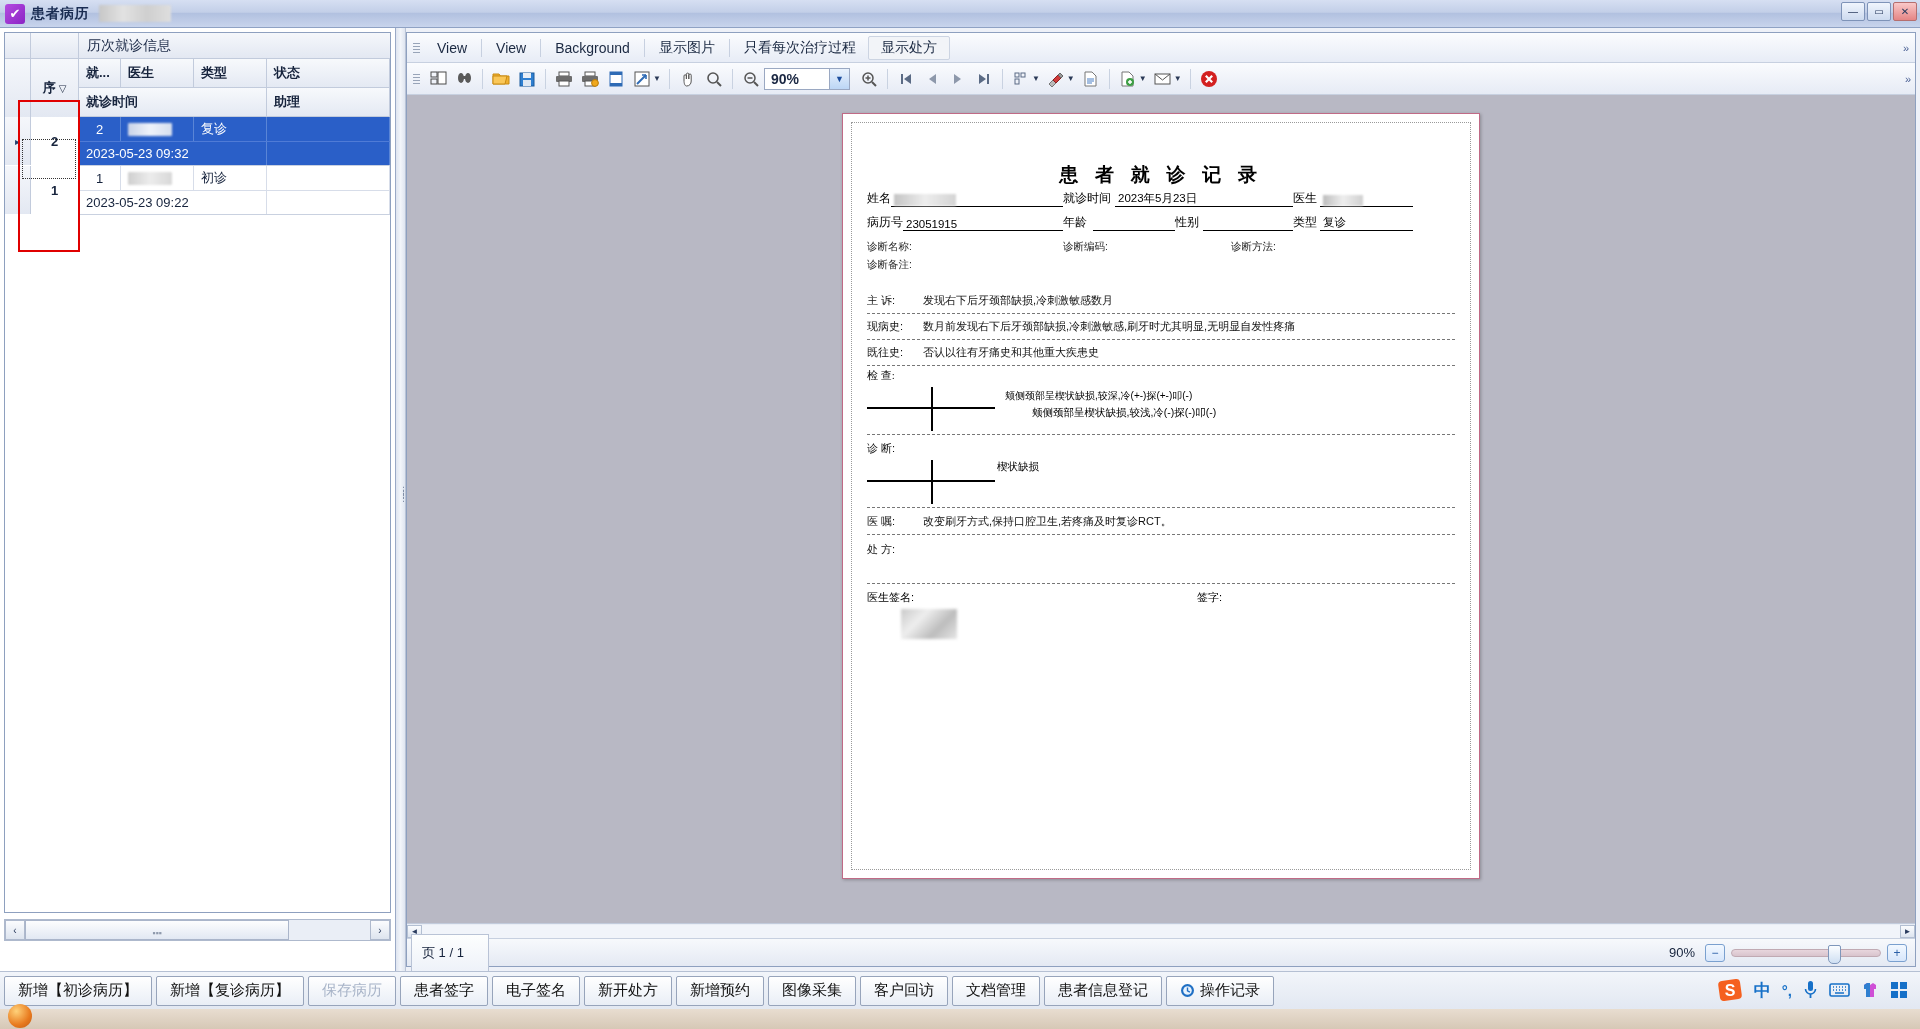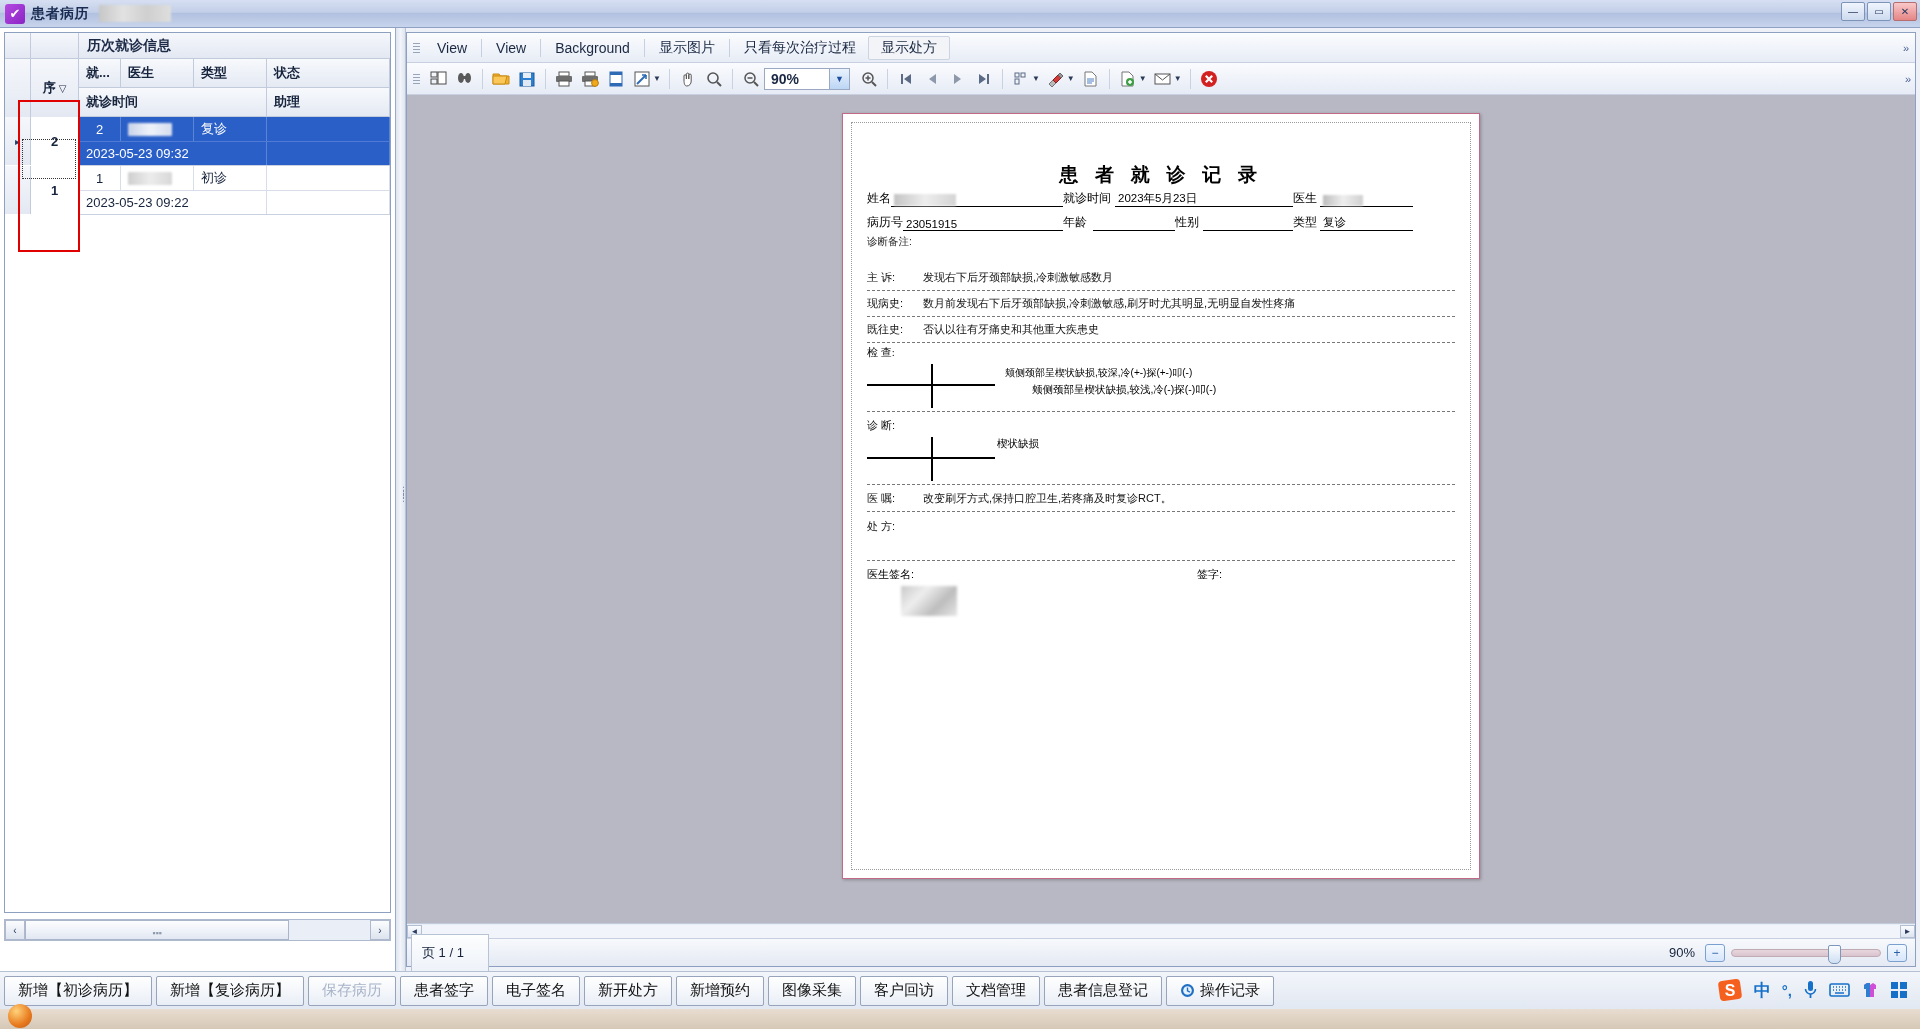--- a/index.html
+++ b/index.html
@@ -60,21 +60,21 @@
     border:1px solid #8ea0bf; background:#fff; overflow:hidden;
   }
   .grid-bandrow {
     display:flex; height:26px; background:linear-gradient(to bottom,#f5f7fb,#e3e8f2);
     border-bottom:1px solid #c2cbdc;
   }
   .cellA { width:26px; border-right:1px solid #c2cbdc; background:linear-gradient(to bottom,#f5f7fb,#e3e8f2);}
   .cellB { width:48px; border-right:1px solid #c2cbdc; background:linear-gradient(to bottom,#f5f7fb,#e3e8f2);}
   .bandtitle {
     flex:1; display:flex; align-items:center; padding-left:8px;
-    font-size:14px; color:#1d2b48; font-weight:700;
+    font-size:14px; color:#1d2b48; font-weight:400;
   }
   .hdr-zone { display:flex; }
   .indicator-col {
     width:26px; border-right:1px solid #c2cbdc;
     background:linear-gradient(to bottom,#f5f7fb,#e3e8f2);
   }
   .seq-col {
     width:48px; border-right:1px solid #c2cbdc;
     background:linear-gradient(to bottom,#f5f7fb,#e3e8f2);
     display:flex;align-items:center;justify-content:center;
@@ -644,20 +644,25 @@
               <div class="fld" style="width:118px">
                 <span class="lbl">性别</span>
                 <span class="val" style="flex:1;margin-left:4px"></span>
               </div>
               <div class="fld" style="width:120px">
                 <span class="lbl">类型</span>
                 <span class="val" style="flex:1;margin-left:3px">复诊</span>
               </div>
             </div>
 
+            <div class="frow" style="margin-top:9px;font-size:10.5px;color:#2b2b2b">
+              <span style="width:196px">诊断名称:</span>
+              <span style="width:168px">诊断编码:</span>
+              <span>诊断方法:</span>
+            </div>
             <div class="frow" style="margin-top:4px;font-size:10.5px;color:#2b2b2b">
               <span>诊断备注:</span>
             </div>
 
             <div class="sect" style="margin-top:19px;">
               <span class="k">主  诉:</span><span>发现右下后牙颈部缺损,冷刺激敏感数月</span>
             </div>
             <div class="dashline"></div>
             <div class="sect" style="margin-top:3px;">
               <span class="k">现病史:</span><span>数月前发现右下后牙颈部缺损,冷刺激敏感,刷牙时尤其明显,无明显自发性疼痛</span>

